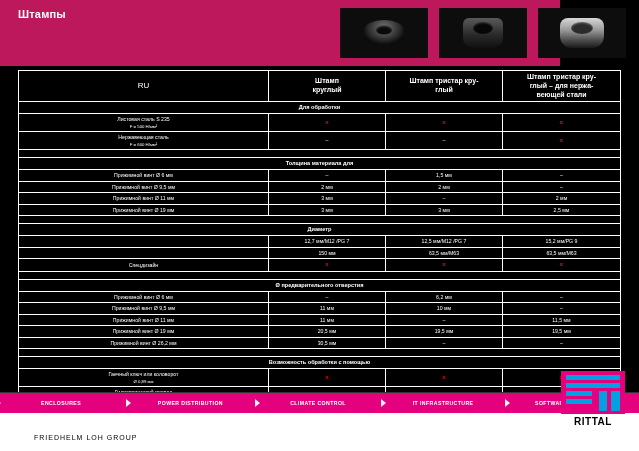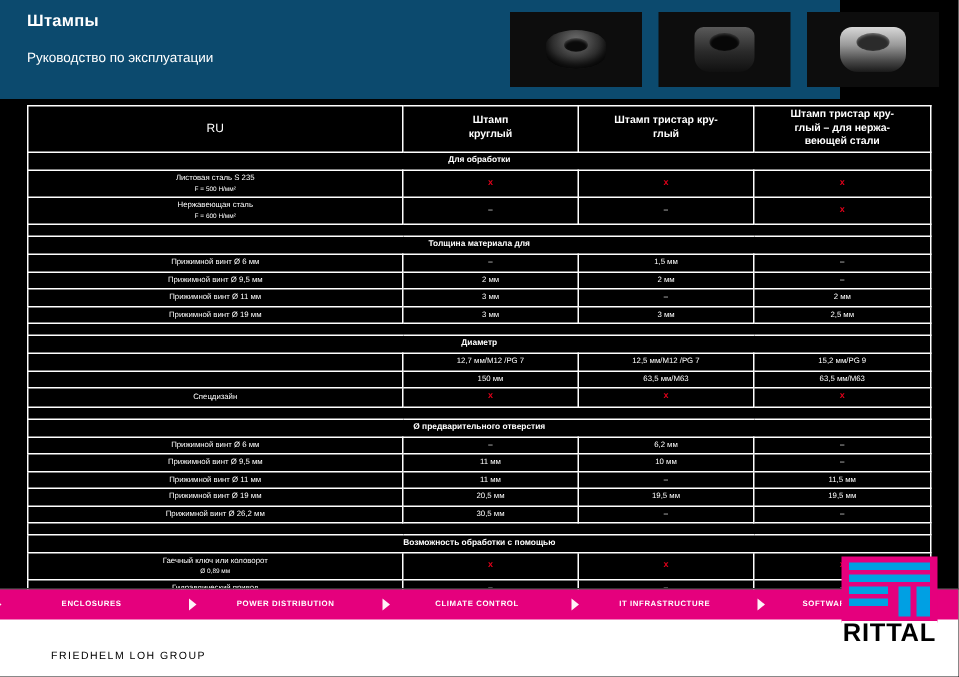--- a/index.html
+++ b/index.html
@@ -11,21 +11,21 @@
   }
   .page{
     position:relative;
     width:639px;height:451px;
     background:#000000;
     box-sizing:border-box;
   }
   
   .header{
     position:absolute;left:0;top:0;width:560px;height:66px;
-    background:#0c4a6e;
+    background:#be185d;
   }
   .title{
     position:absolute;left:18px;top:8px;
     color:#ffffff;font-size:11px;font-weight:bold;letter-spacing:.2px;
   }
   .subtitle{
     position:absolute;left:18px;top:33px;
     color:#ffffff;font-size:9px;font-weight:normal;
   }
   .photos{
@@ -128,35 +128,34 @@
   .group{
     position:absolute;left:34px;bottom:10px;
     color:#000000;font-size:7px;letter-spacing:1px;
   }
   .logo{
     position:absolute;right:14px;bottom:22px;width:64px;height:58px;
   }
   .logo .sq{position:absolute;}
   .logo .lbl{
     position:absolute;left:0;bottom:0;width:64px;height:15px;background:#ffffff;
-    color:#000;font-size:17px;font-weight:bold;letter-spacing:.5px;
+    color:#000;font-size:10px;font-weight:bold;letter-spacing:.5px;
     display:flex;align-items:center;justify-content:center;
   }
   .sideline{
     position:absolute;left:0;bottom:58px;width:639px;height:1px;background:#333;
   }
 </style>
 </head>
 <body>
 
 <div class="page">
 
   <div class="header">
     <div class="title">Штампы</div>
-    <div class="subtitle">Руководство по эксплуатации</div>
 
     <div class="photos">
       <div class="photo p1">
         <div class="shape die-a"></div>
       </div>
       <div class="photo p2">
         <div class="shape die-b"></div>
       </div>
       <div class="photo p3">
         <div class="shape die-c"></div>

